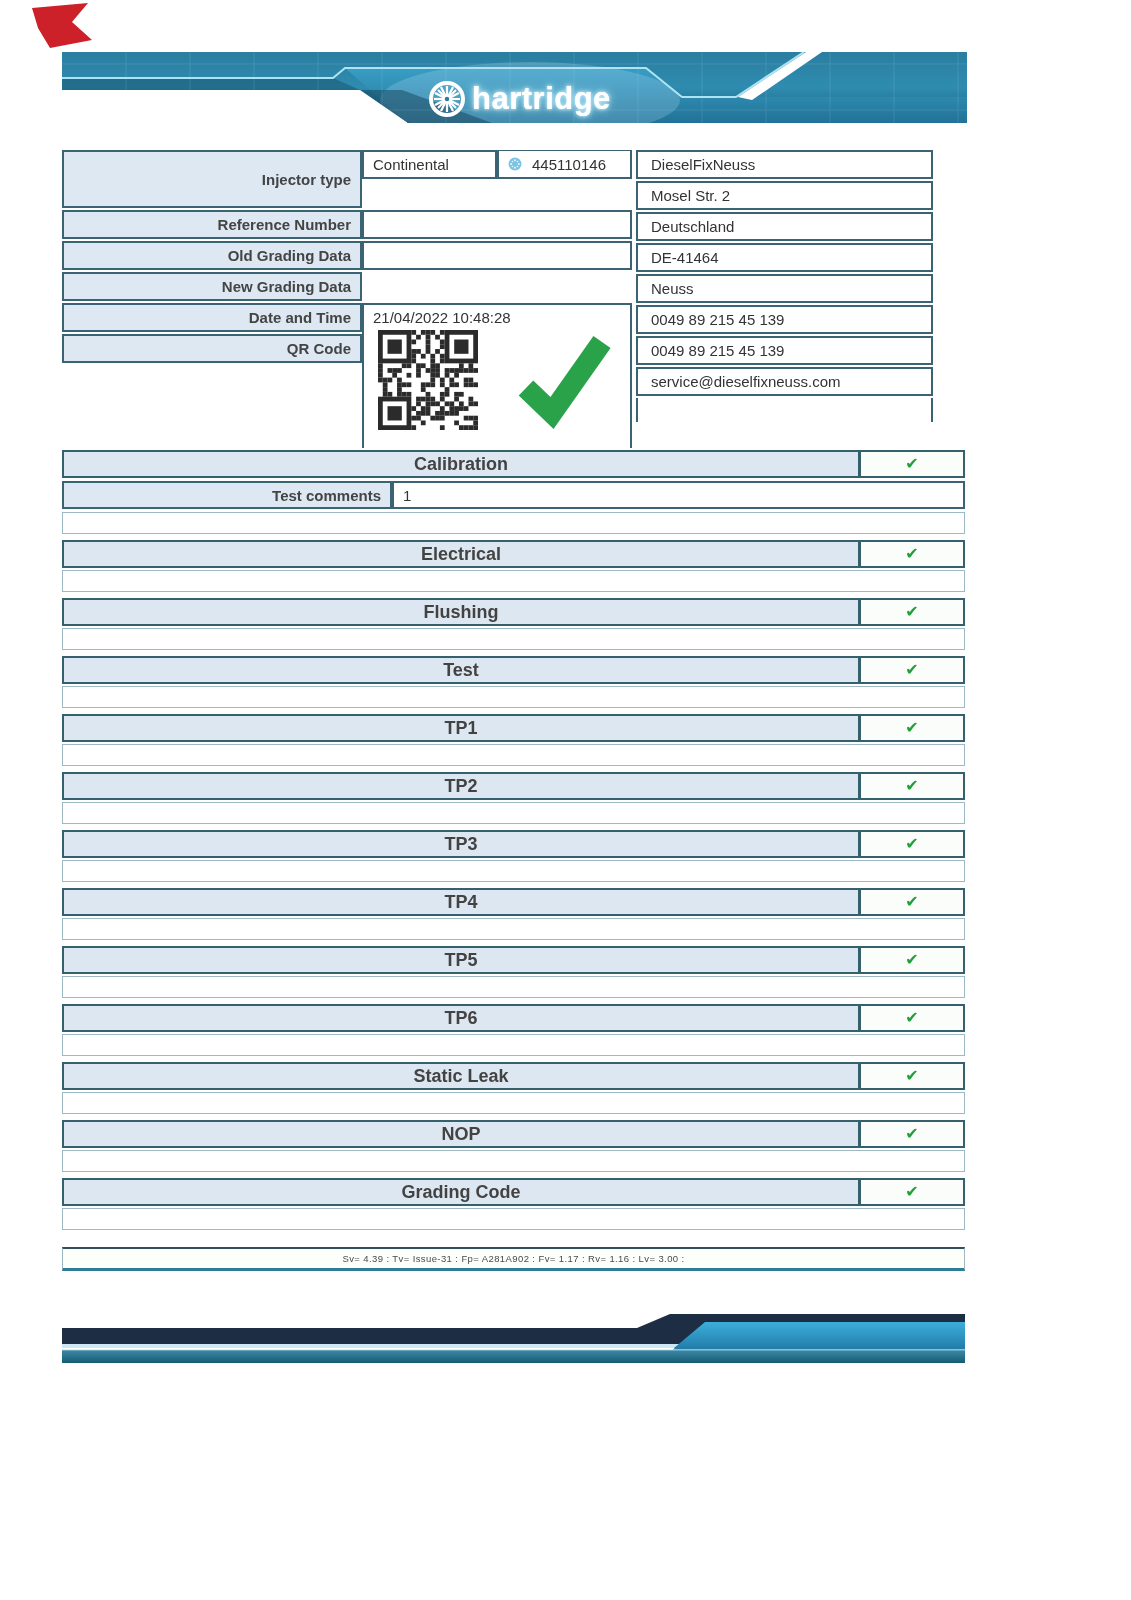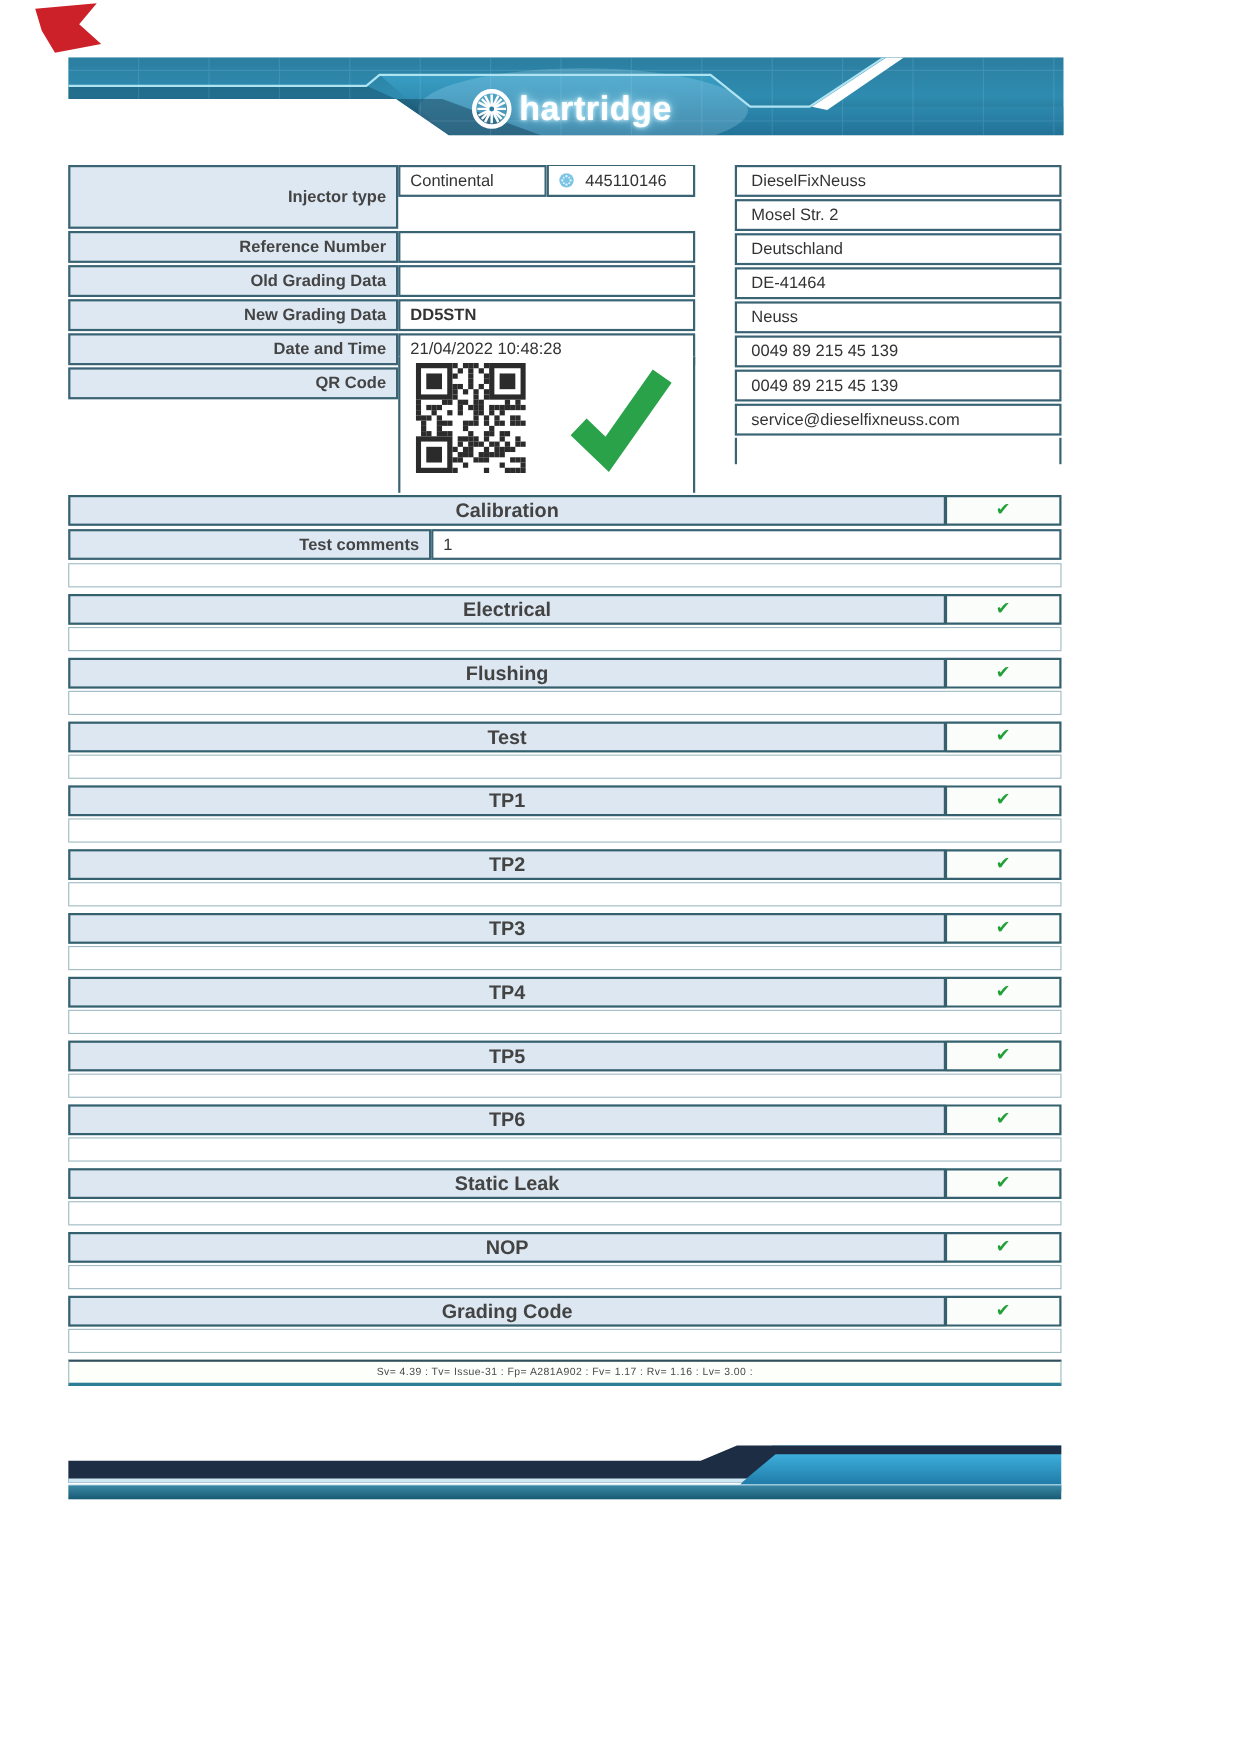--- a/index.html
+++ b/index.html
@@ -23,21 +23,21 @@
   .info-left{position:absolute;left:62px;top:150px;width:570px;}
   .irow{display:flex;margin-bottom:2px;}
   .irow .lblcell{width:300px;height:29px;}
   .irow .valcell{width:270px;height:29px;}
   .irow.tall .lblcell{height:58px;}
   .vstack{display:flex;flex-direction:row;width:270px;}
   .vstack .valcell{width:270px;height:29px;}
   .vstack .valcell + .valcell{margin-top:0;border-top-width:1px;text-align:right;}
   .bold{font-weight:bold;}
   .bullet-icon{margin-right:10px;flex:0 0 auto;}
-  .contact{position:absolute;left:668px;top:150px;width:297px;}
+  .contact{position:absolute;left:636px;top:150px;width:297px;}
   .contact .valcell{width:297px;height:29px;margin-bottom:2px;padding-left:13px;}
   .contact .stub{width:297px;height:24px;border:2px solid #3a6374;border-top:none;border-bottom:none;box-sizing:border-box;}
   
   .qr-area{
     position:absolute;left:362px;top:324px;width:270px;height:124px;box-sizing:border-box;
     border-left:2px solid #3a6374;border-right:2px solid #3a6374;background:#fff;
   }
   .qr-box{position:absolute;left:14px;top:6px;}
   .big-check{position:absolute;left:150px;top:6px;}
   
@@ -49,21 +49,21 @@
   .check-cell{width:105px;box-sizing:border-box;border:2px solid #35616f;border-left-width:1px;background:#fbfdfb;
     display:flex;align-items:center;justify-content:center;height:28px;}
   .checkmark{color:#21a038;font-size:16px;font-weight:bold;line-height:1;}
   .comments-row{display:flex;margin-top:3px;}
   .comments-row .lblcell{width:330px;height:28px;}
   .comments-row .valcell{flex:1;height:28px;}
   .empty-row{box-sizing:border-box;border:1px solid #9db9c2;background:#fff;height:22px;margin-top:3px;}
   .block{margin-top:6px;}
   .block .empty-row{margin-top:2px;}
   .footer-strip{
-    box-sizing:border-box;margin-top:6px;height:24px;background:#fdfffb;
+    box-sizing:border-box;margin-top:17px;height:24px;background:#fdfffb;
     border-top:2px solid #31505c;border-bottom:3px solid #2e7d96;border-left:1px solid #9db9c2;border-right:1px solid #9db9c2;
     display:flex;align-items:center;justify-content:center;
   }
   .status-line{font-size:9.5px;color:#4a4a4a;letter-spacing:.4px;}
   
   .bot-svg{position:absolute;left:62px;top:1312px;}
 </style>
 </head>
 <body>
 
@@ -160,21 +160,20 @@
     <div class="irow">
       <div class="cell lblcell">Reference Number</div>
       <div class="cell valcell"></div>
     </div>
     <div class="irow">
       <div class="cell lblcell">Old Grading Data</div>
       <div class="cell valcell"></div>
     </div>
     <div class="irow">
       <div class="cell lblcell">New Grading Data</div>
-      <div class="cell valcell bold">DD5STN</div>
     </div>
     <div class="irow">
       <div class="cell lblcell">Date and Time</div>
       <div class="cell valcell">21/04/2022 10:48:28</div>
     </div>
     <div class="irow">
       <div class="cell lblcell">QR Code</div>
     </div>
   </div>
 

